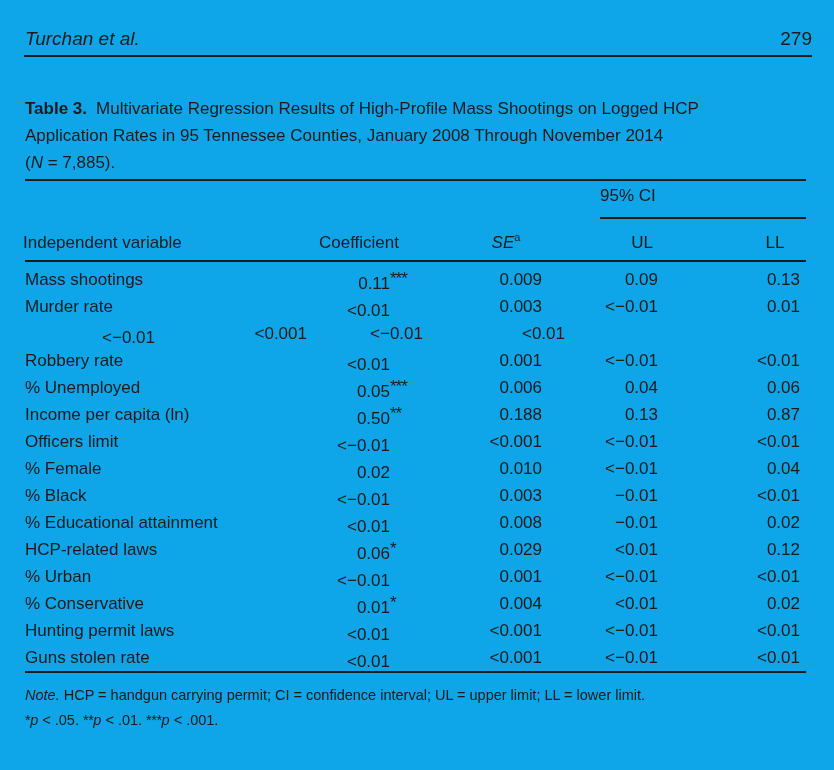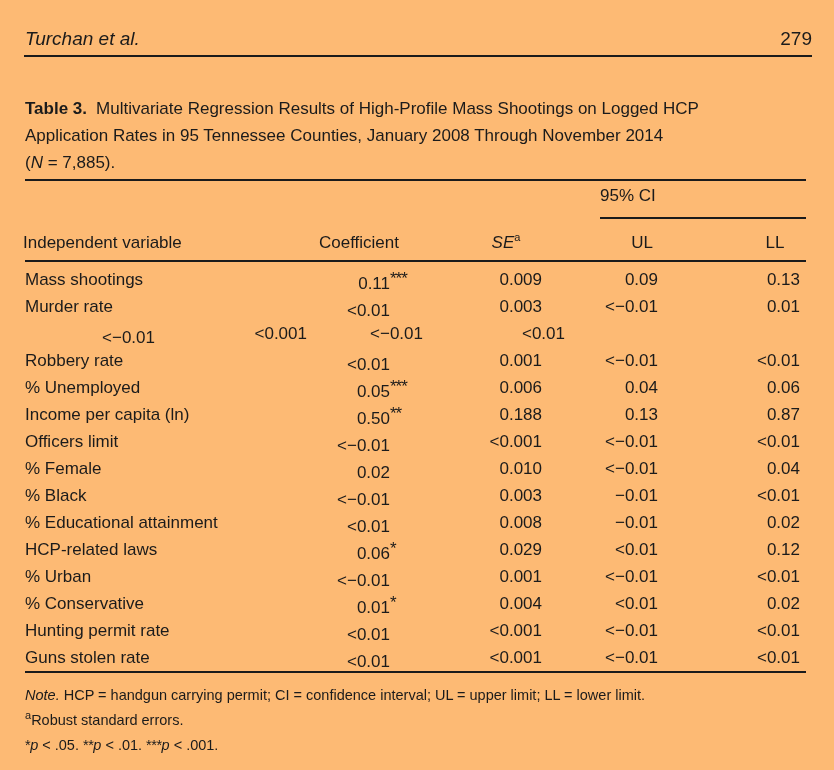--- a/index.html
+++ b/index.html
@@ -1,21 +1,21 @@
 <!DOCTYPE html>
 <html><head>
 <meta charset="utf-8">
 <style>
   * { margin: 0; padding: 0; box-sizing: border-box; }
   html, body { background: #ffffff; }
   .page {
     position: relative;
     width: 834px;
     height: 770px;
-    background: #fdba74;
+    background: #0ea5e9;
     font-family: "Liberation Sans", sans-serif;
     color: #1b1b1b;
     overflow: hidden;
   }
   .abs { position: absolute; }
 
   
   .running-head {
     left: 25px; top: 28px; width: 787px;
     display: flex; justify-content: space-between; align-items: baseline;
@@ -194,42 +194,41 @@
     </div>
       <div class="trow">
       <div class="c-label">% Conservative</div>
       <div class="c-coef">0.01</div>
       <div class="c-stars">*</div>
       <div class="c-se">0.004</div>
       <div class="c-ul">&lt;0.01</div>
       <div class="c-ll">0.02</div>
     </div>
       <div class="trow">
-      <div class="c-label">Hunting permit rate</div>
+      <div class="c-label">Hunting permit laws</div>
       <div class="c-coef">&lt;0.01</div>
       <div class="c-stars"></div>
       <div class="c-se">&lt;0.001</div>
       <div class="c-ul">&lt;−0.01</div>
       <div class="c-ll">&lt;0.01</div>
     </div>
       <div class="trow">
       <div class="c-label">Guns stolen rate</div>
       <div class="c-coef">&lt;0.01</div>
       <div class="c-stars"></div>
       <div class="c-se">&lt;0.001</div>
       <div class="c-ul">&lt;−0.01</div>
       <div class="c-ll">&lt;0.01</div>
     </div>
     </div>
 
   <div class="abs rule table-bottom-rule"></div>
 
   <div class="abs notes">
     <div><span class="it">Note.</span><span> HCP = handgun carrying permit; CI = confidence interval; UL = upper limit; LL = lower limit.</span></div>
-    <div><sup>a</sup><span>Robust standard errors.</span></div>
     <div>
       <span><span class="star">*</span><span class="it">p</span><span> &lt; .05. </span></span>
       <span><span class="star">**</span><span class="it">p</span><span> &lt; .01. </span></span>
       <span><span class="star">***</span><span class="it">p</span><span> &lt; .001.</span></span>
     </div>
   </div>
 
 </div>
 
 </body></html>

